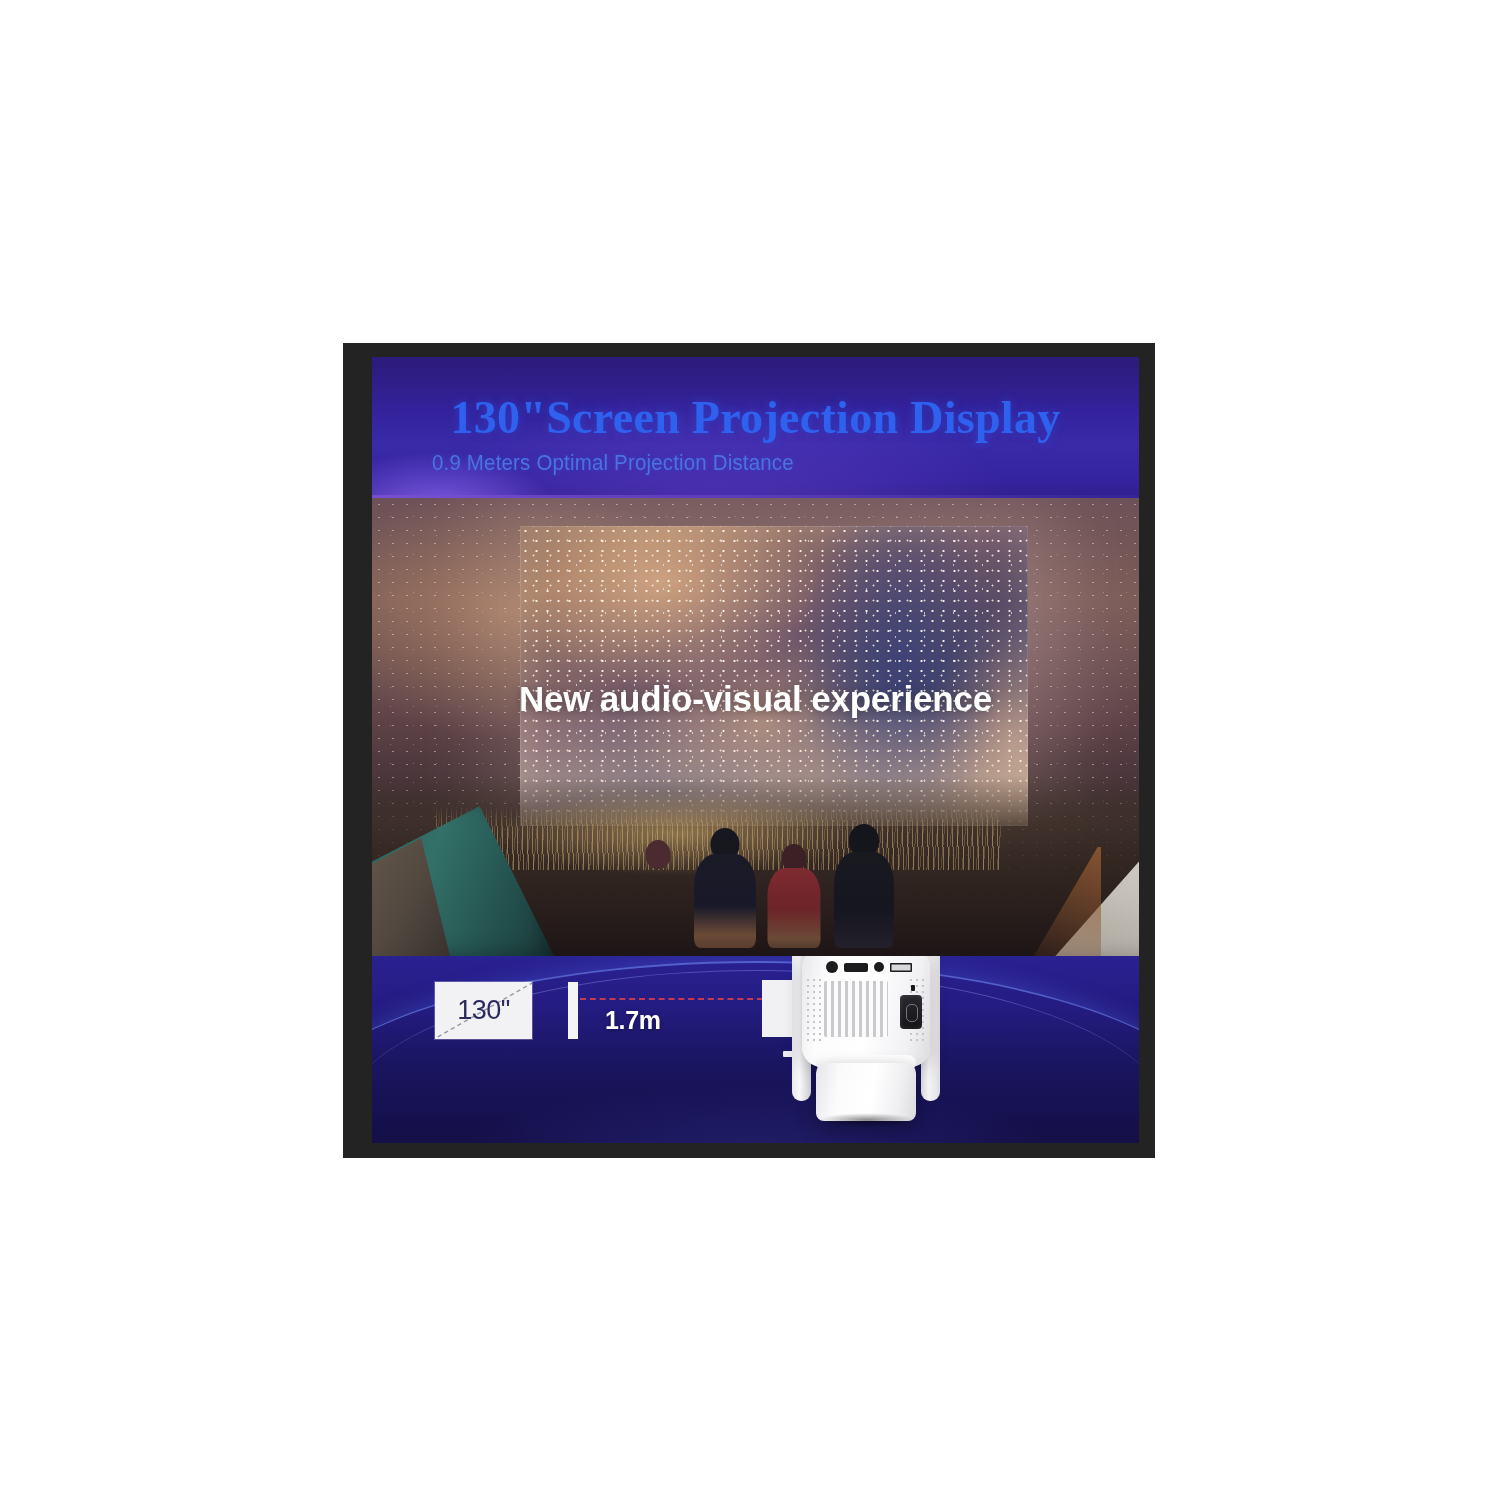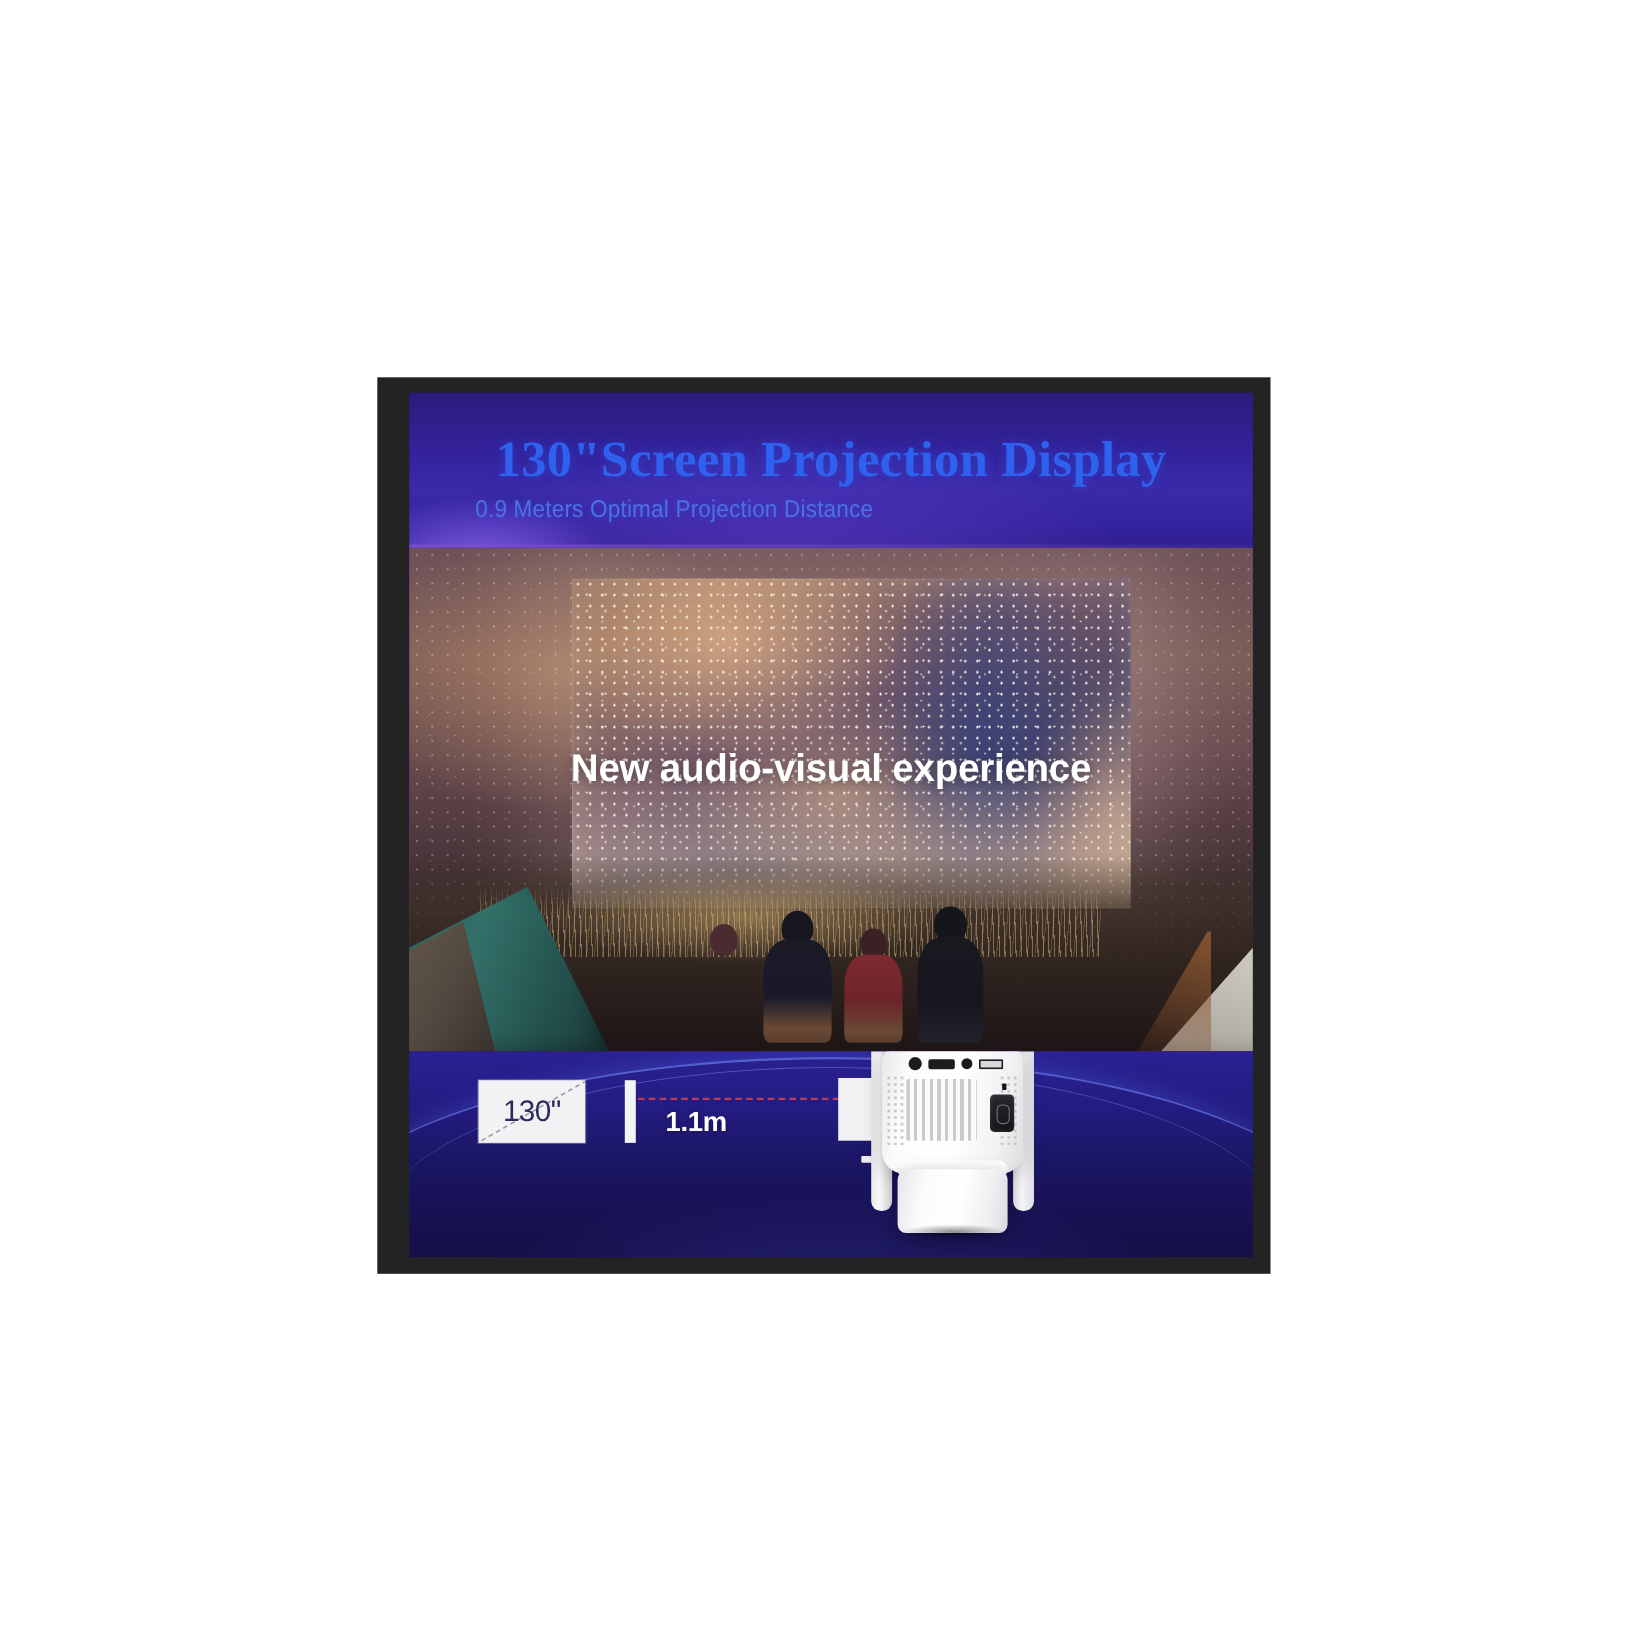--- a/index.html
+++ b/index.html
@@ -66,21 +66,21 @@
     white-space: nowrap;
     text-shadow: 0 0 6px rgba(50,90,220,.4);
   }
 
   
   .scene {
     position: absolute;
     left: 0; top: 141px;
     width: 100%; height: 458px;
     overflow: hidden;
-    background: #a21caf;
+    background: #1d4ed8;
   }
   
   .scene-bg {
     position: absolute; inset: 0;
     background:
       radial-gradient(ellipse 300px 180px at 18% 25%, rgba(196,150,116,.55), rgba(120,85,80,0) 70%),
       radial-gradient(ellipse 280px 200px at 78% 30%, rgba(150,120,140,.45), rgba(90,70,100,0) 72%),
       linear-gradient(180deg, #6d5158 0%, #7b5b54 22%, #5e4348 48%, #3a2b30 72%, #241a20 100%);
   }
   
@@ -433,21 +433,21 @@
 
       <div class="badge-130">
         <svg class="diag" viewBox="0 0 100 60" preserveAspectRatio="none">
           <line x1="2" y1="58" x2="98" y2="2" stroke="#9a9aa6" stroke-width="1.3" stroke-dasharray="4 3"></line>
         </svg>
         <div class="txt">130"</div>
       </div>
 
       <div class="screen-bar"></div>
       <div class="dist-line"></div>
-      <div class="dist-label">1.1m</div>
+      <div class="dist-label">1.7m</div>
 
       <div class="monitor">
         <div class="mscreen"></div>
         <div class="mlens"></div>
         <div class="mneck"></div>
         <div class="mbase"></div>
       </div>
 
       <div class="projector">
 

